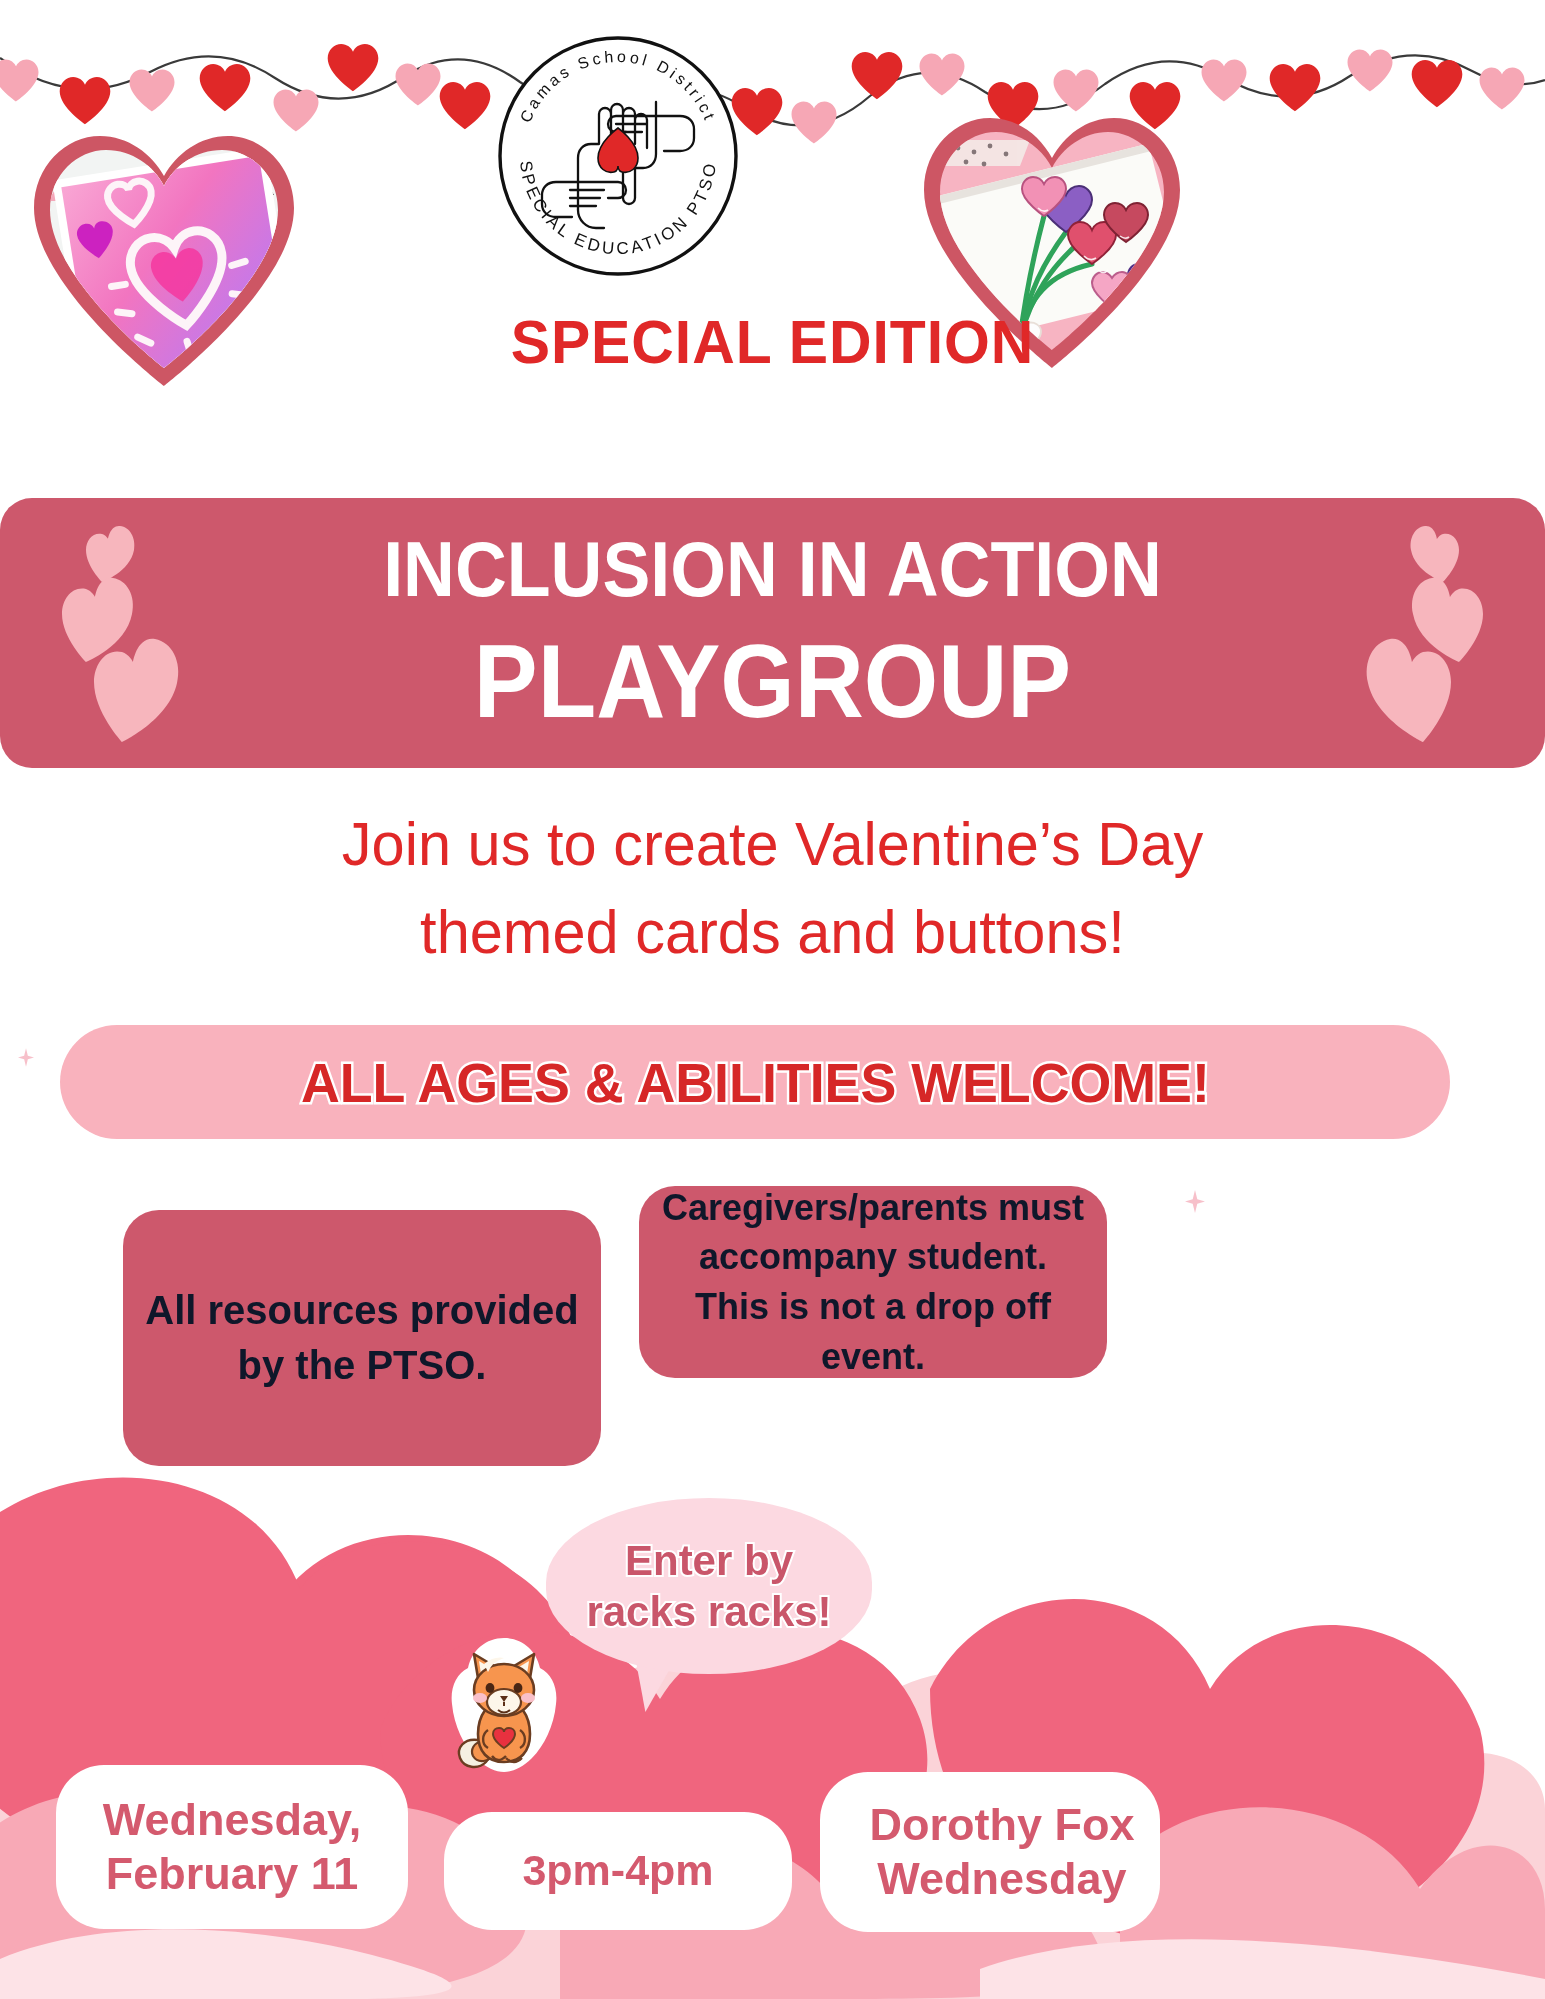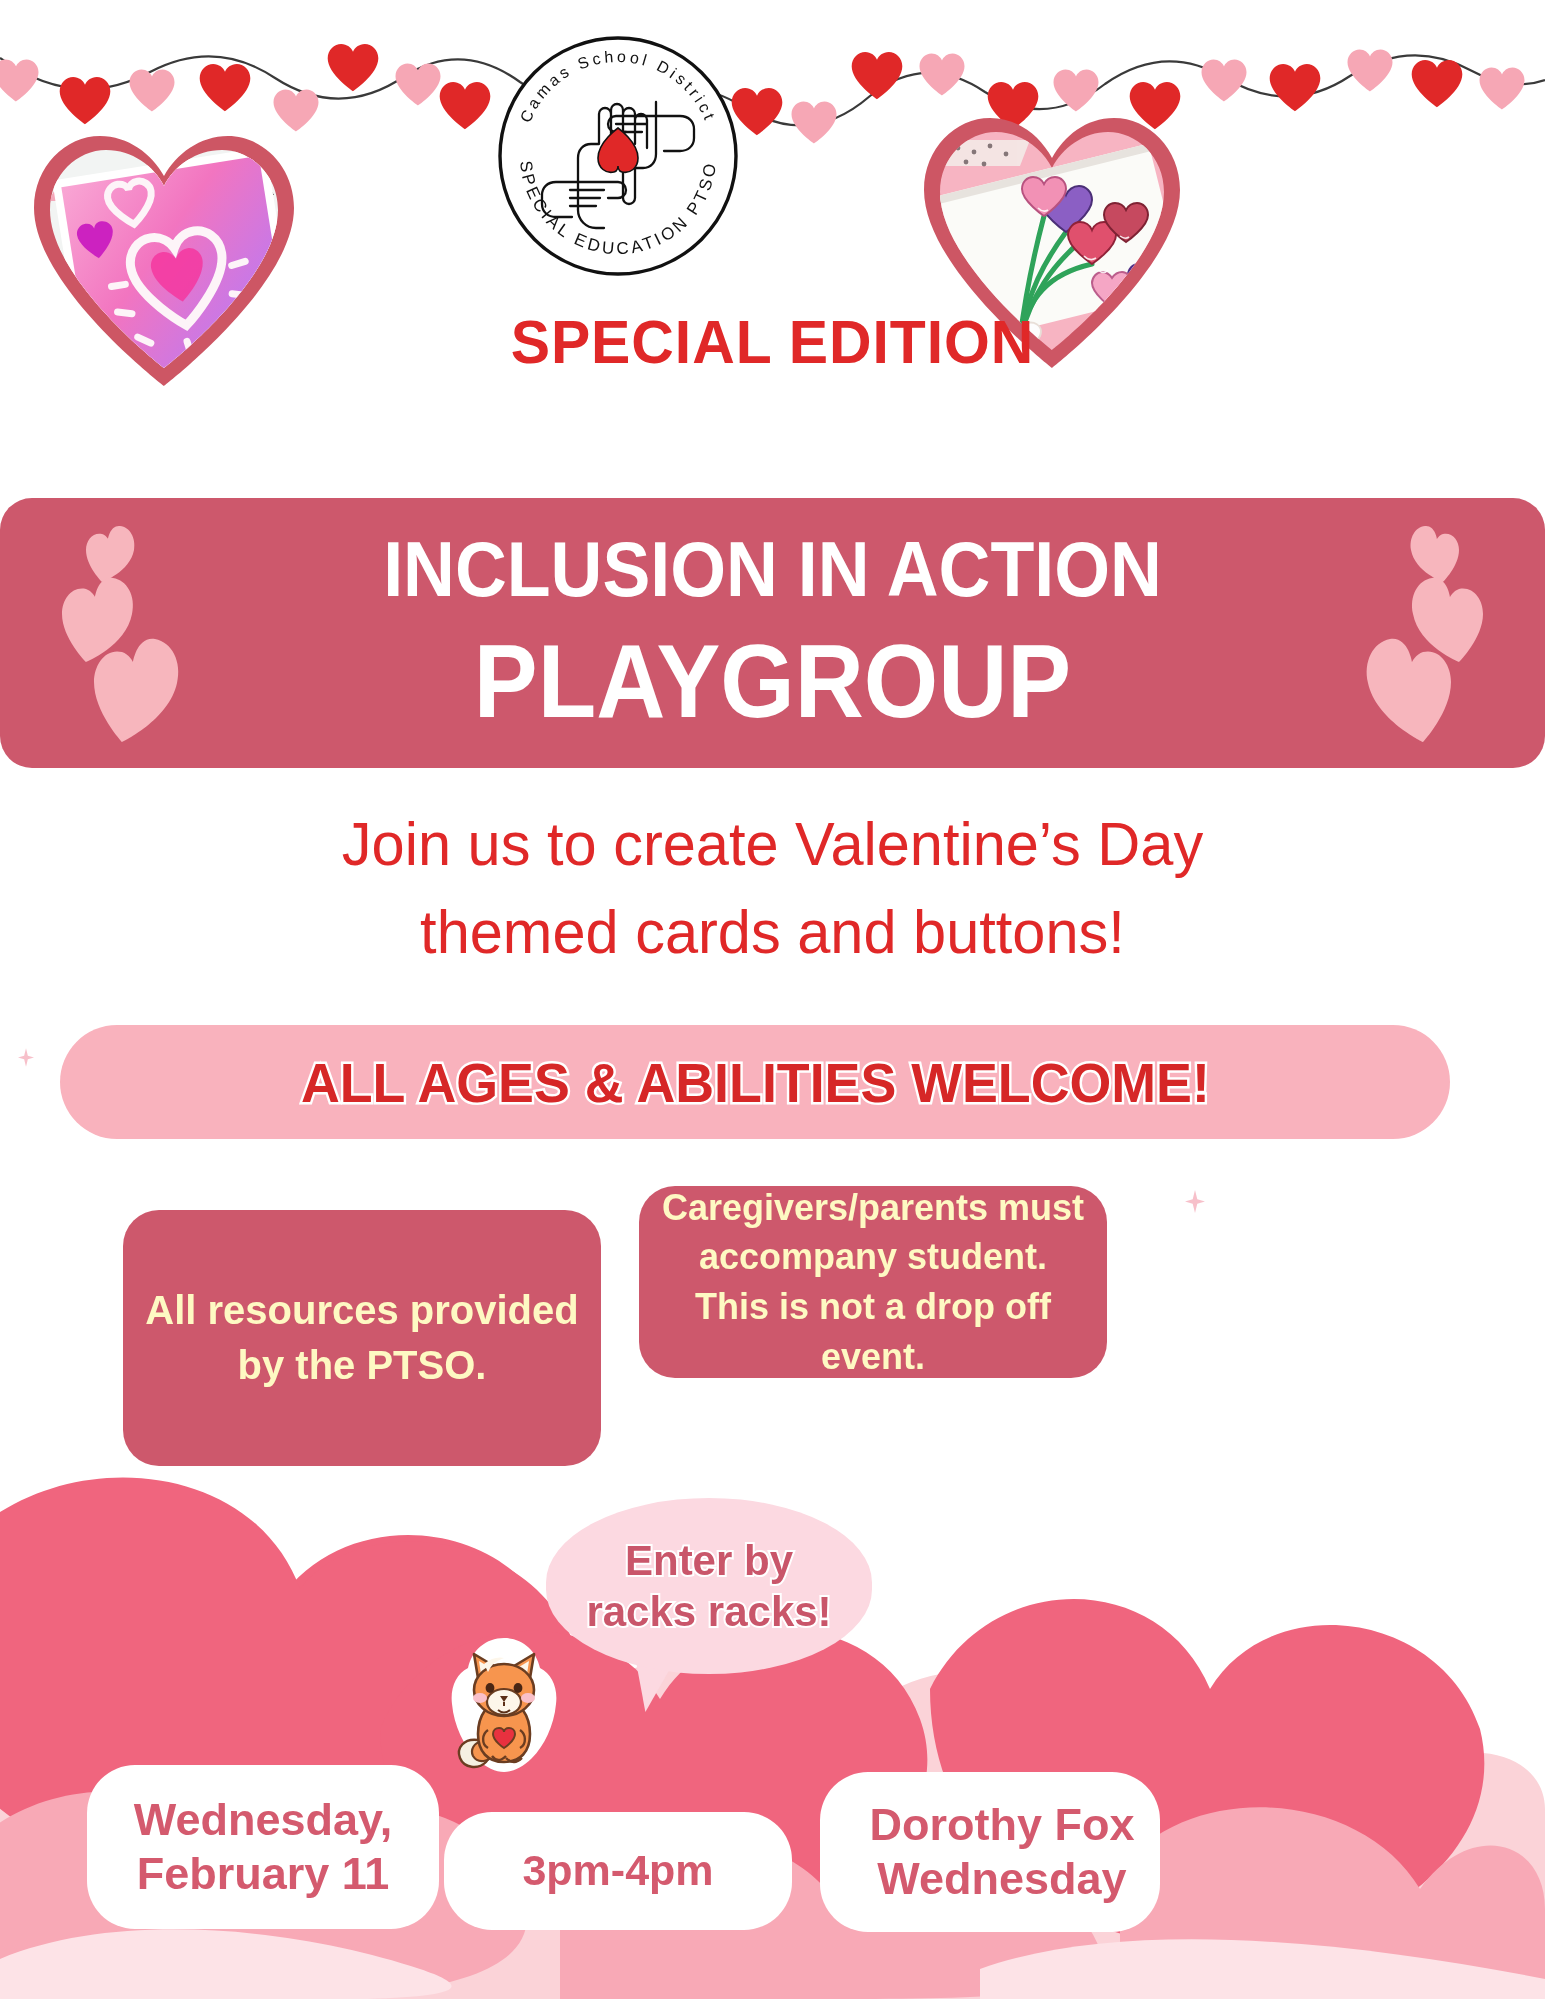--- a/index.html
+++ b/index.html
@@ -85,21 +85,21 @@
     letter-spacing: 0px;
     transform: scaleX(0.96);
     -webkit-text-stroke: 5px #ffffff;
     paint-order: stroke fill;
     white-space: nowrap;
   }
 
   
   .info-box {
     position: absolute; background: #cd586c; border-radius: 36px;
-    color: #fef9c3; font-weight: bold; z-index: 9;
+    color: #0f172a; font-weight: bold; z-index: 9;
     display: flex; align-items: center; justify-content: center;
     text-align: center; padding: 14px 22px;
   }
   #info-left  { left: 123px; top: 1196px; width: 478px; height: 256px; font-size: 40px; line-height: 1.38; margin-top: 14px; }
   #info-right { left: 639px; top: 1186px; width: 468px; height: 192px; font-size: 36px; line-height: 1.38; }
 
   
   .clouds { position: absolute; left: 0; bottom: 0; width: 1545px; height: 830px; z-index: 2; }
 
   
@@ -127,21 +127,21 @@
   
   .fox { position: absolute; left: 448px; top: 1630px; width: 112px; height: 148px; z-index: 12; }
 
   
   .bcard {
     position: absolute; background: #ffffff; border-radius: 48px;
     color: #d45a6e; font-weight: bold; z-index: 11;
     display: flex; align-items: center; justify-content: center;
     text-align: center; line-height: 1.2; padding: 10px 24px;
   }
-  #card-date  { left: 56px;  top: 1765px; width: 352px; height: 164px; font-size: 45px; margin-left: 31px; }
+  #card-date  { left: 56px;  top: 1765px; width: 352px; height: 164px; font-size: 45px; }
   #card-time  { left: 444px; top: 1812px; width: 348px; height: 118px; font-size: 43px; }
   #card-place { left: 820px; top: 1772px; width: 340px; height: 160px; font-size: 45px; padding-left: 48px; }
 
   
   .sparkle { position: absolute; z-index: 4; }
 </style>
 </head>
 <body>
 
 <div id="poster">

